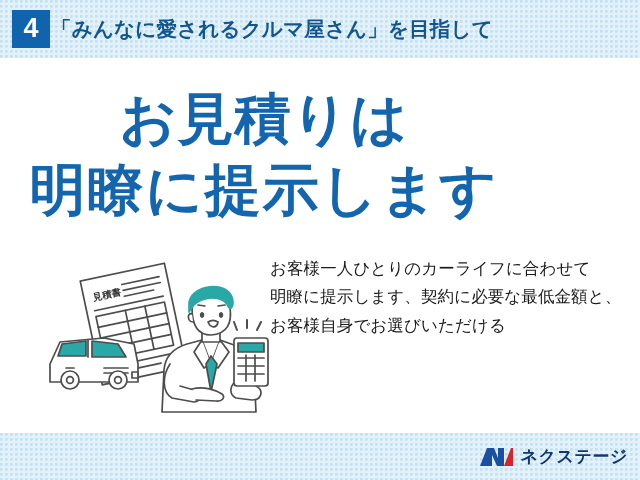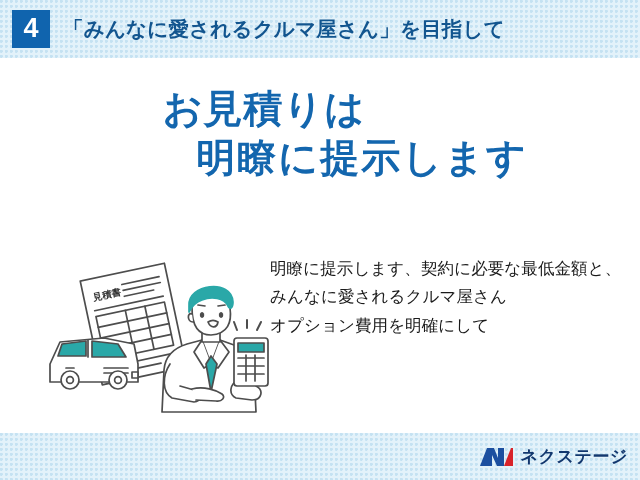--- a/index.html
+++ b/index.html
@@ -60,21 +60,21 @@
     font-weight: bold;
     display: flex;
     align-items: center;
     justify-content: center;
     line-height: 1;
     flex: 0 0 auto;
     box-sizing: border-box;
     padding-bottom: 2px;
   }
   .header-title {
-    margin-left: 13px;
+    margin-left: 1px;
     font-size: 20.5px;
     font-weight: bold;
     color: #12558f;
     letter-spacing: 0.2px;
     white-space: nowrap;
   }
 
   
   .main {
     position: absolute;
@@ -86,26 +86,26 @@
   }
 
   .headline {
     position: absolute;
     left: 0;
     top: 26px;
     width: 528px;
     text-align: center;
     color: #1366ae;
     font-weight: bold;
-    font-size: 39px;
+    font-size: 56px;
     line-height: 1.26;
     letter-spacing: 1px;
     white-space: nowrap;
   }
-  .headline .l2 { letter-spacing: 2px; text-align: right; }
+  .headline .l2 { letter-spacing: 2px; }
 
   
   .body-copy {
     position: absolute;
     left: 270px;
     top: 196px;
     width: 365px;
     color: #1a1a1a;
     font-size: 16.5px;
     line-height: 1.72;
@@ -162,23 +162,23 @@
   </div>
 
   <div class="main">
 
     <div class="headline">
       <div class="l1">お見積りは</div>
       <div class="l2">明瞭に提示します</div>
     </div>
 
     <div class="body-copy">
+      <div>お客様一人ひとりのカーライフに合わせて</div>
       <div>明瞭に提示します、契約に必要な最低金額と、</div>
-      <div>みんなに愛されるクルマ屋さん</div>
-      <div>オプション費用を明確にして</div>
+      <div>お客様自身でお選びいただける</div>
     </div>
 
     <div class="illus">
       <svg width="232" height="168" viewBox="0 0 232 168" xmlns="http://www.w3.org/2000/svg">
 
         <g fill="none" stroke="#4d4d4d" stroke-width="1.7" stroke-linecap="round" stroke-linejoin="round">
 
           <g>
             <path d="M60 36 L95 21 L126 100 L91 115 Z" fill="#ffffff"></path>
           </g>

